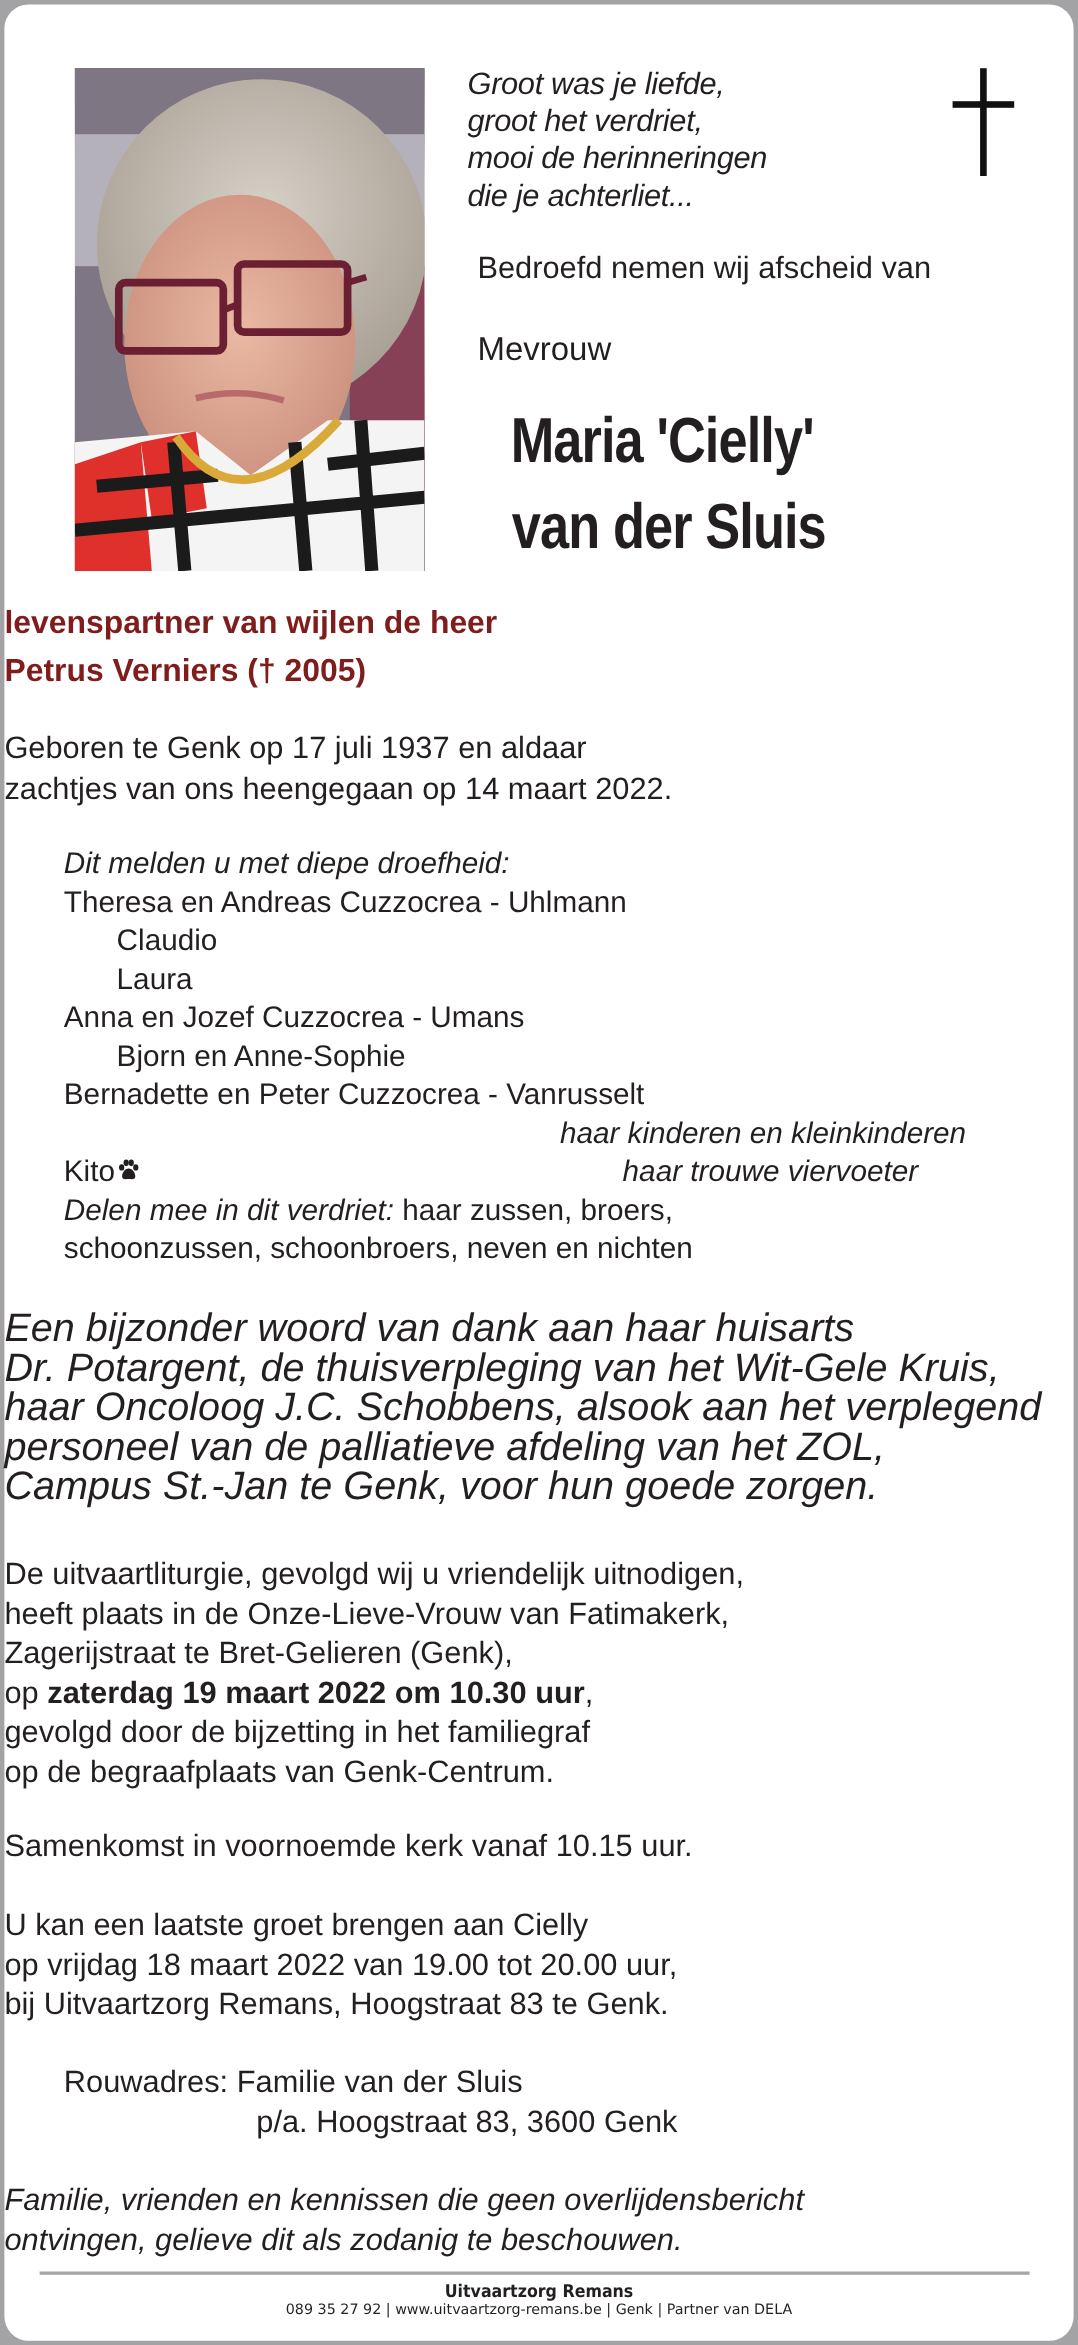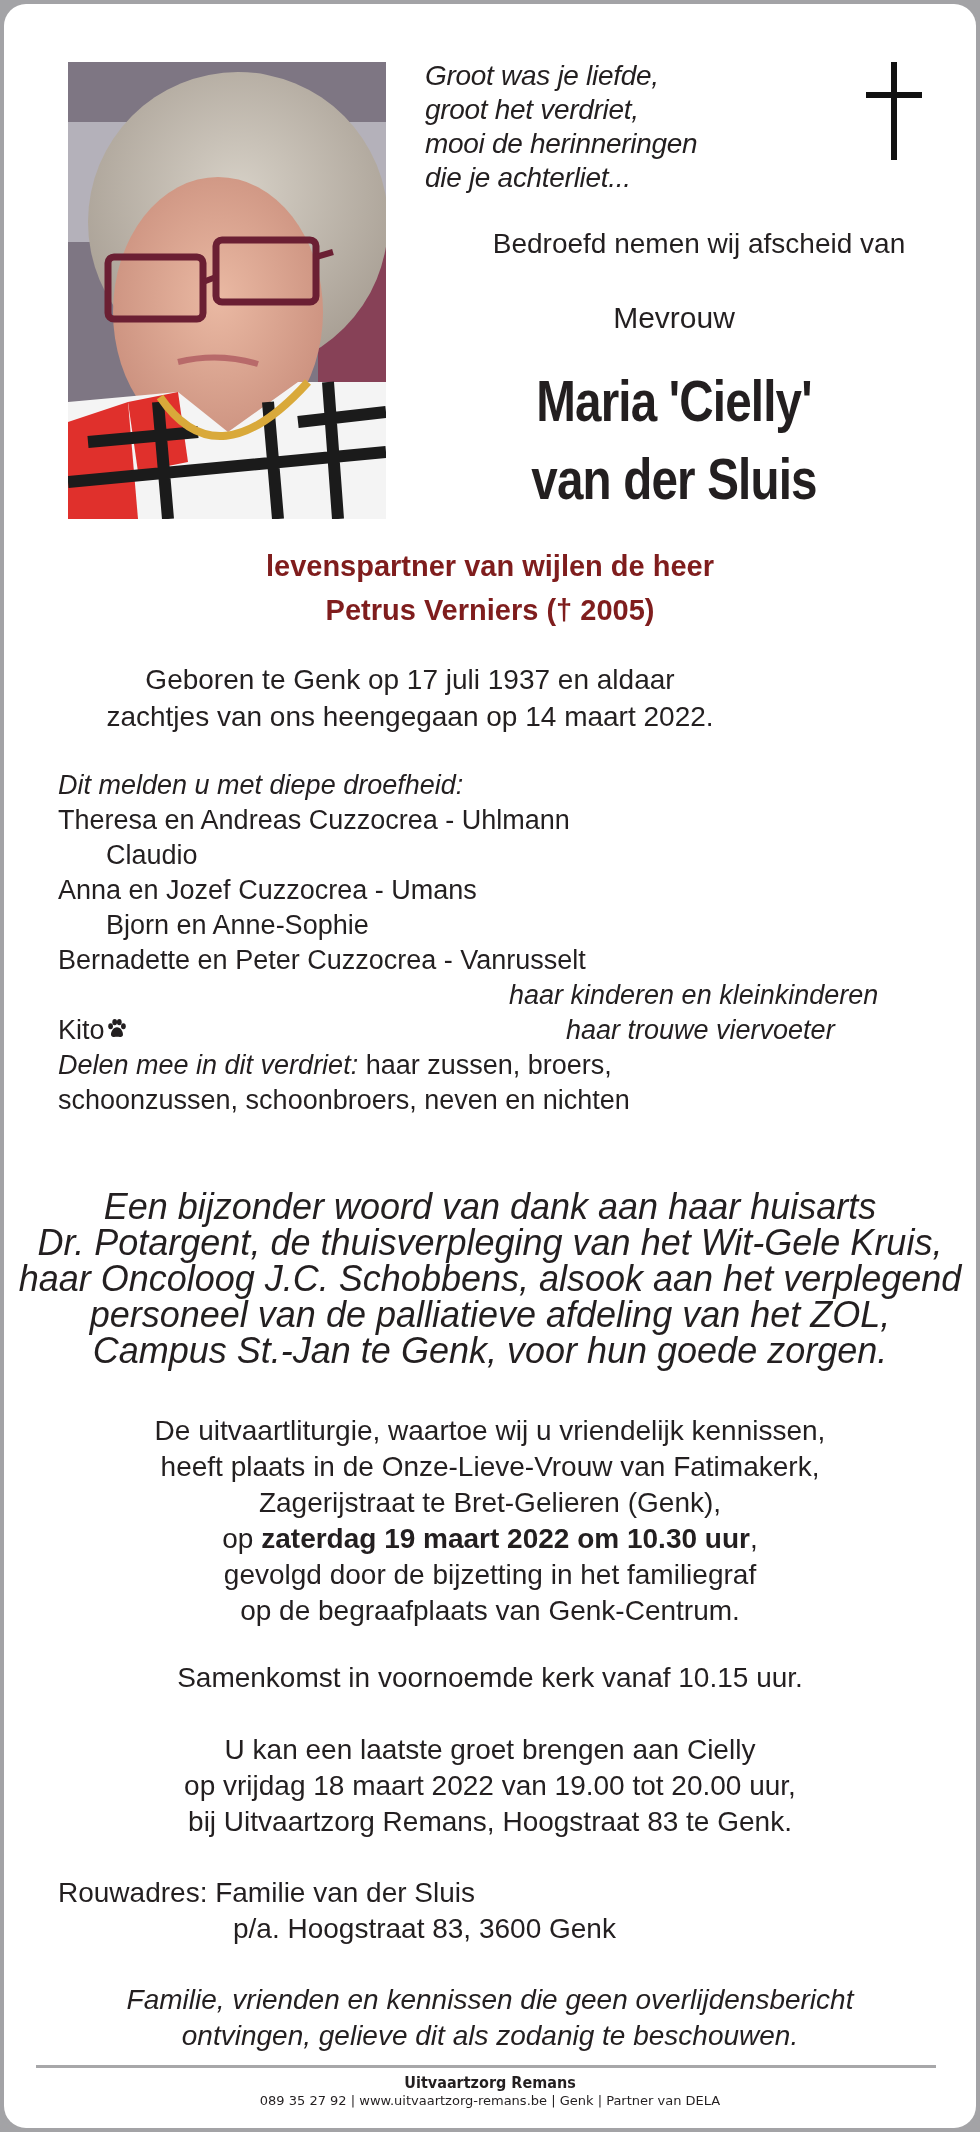--- a/index.html
+++ b/index.html
@@ -12,21 +12,21 @@
   }
   .abs { position: absolute; }
   .photo {
     left: 64px; top: 58px; width: 318px; height: 457px; overflow: hidden;
     background: linear-gradient(180deg, #5a5059 0%, #8f8a93 12%, #d9d8df 22%, #c9c3c1 40%, #a77b7c 60%, #8b3a4f 75%, #3a2c2e 100%);
   }
   .cross { left: 862px; top: 58px; width: 56px; height: 98px; }
   .cross .v { position: absolute; left: 25px; top: 0; width: 6px; height: 98px; background: #111; }
   .cross .h { position: absolute; left: 0; top: 30px; width: 56px; height: 6px; background: #111; }
   .verse { left: 421px; top: 55px; font-style: italic; font-size: 28px; line-height: 34px; color: #231f20; letter-spacing: -0.3px; }
-  .center-block { text-align: center; }
+  .center-block { }
   .bedroefd { left: 430px; width: 530px; top: 224px; font-size: 28px; }
   .mevrouw { left: 430px; width: 480px; top: 297px; font-size: 30px; }
   .name { left: 430px; width: 480px; top: 358px; font-size: 58px; line-height: 78px; font-weight: bold; letter-spacing: -1px; }
   .name span { display: inline-block; transform: scaleX(0.82); transform-origin: center; }
   .partner { left: 0; width: 972px; top: 540px; font-size: 29px; line-height: 44px; font-weight: bold; color: #7f1d1d; }
   .born { left: 0; width: 812px; top: 657px; font-size: 28px; line-height: 37px; }
   .family { left: 54px; top: 764px; width: 900px; font-size: 27px; line-height: 35px; }
   .family .line { display: block; white-space: nowrap; height: 35px; }
   .family .indent { padding-left: 48px; }
   .family .it { font-style: italic; }
@@ -107,20 +107,21 @@
 
   <div class="abs born center-block">
     <div>Geboren te Genk op 17 juli 1937 en aldaar</div>
     <div>zachtjes van ons heengegaan op 14 maart 2022.</div>
   </div>
 
   <div class="abs family">
     <span class="line it">Dit melden u met diepe droefheid:</span>
     <span class="line">Theresa en Andreas Cuzzocrea - Uhlmann</span>
     <span class="line indent">Claudio</span>
+    <span class="line indent">Laura</span>
     <span class="line">Anna en Jozef Cuzzocrea - Umans</span>
     <span class="line indent">Bjorn en Anne-Sophie</span>
     <span class="line">Bernadette en Peter Cuzzocrea - Vanrusselt</span>
     <span class="line right-line">
       <span class="rt" style="left:451px;">haar kinderen en kleinkinderen</span>
     </span>
     <span class="line right-line">
       <span>Kito</span><svg class="paw" viewBox="0 0 24 24">
         <ellipse cx="5" cy="9" rx="2.6" ry="3.2" fill="#231f20"></ellipse>
         <ellipse cx="9.5" cy="4.5" rx="2.6" ry="3.3" fill="#231f20"></ellipse>
@@ -136,21 +137,21 @@
 
   <div class="abs thanks center-block">
     <div>Een bijzonder woord van dank aan haar huisarts</div>
     <div>Dr. Potargent, de thuisverpleging van het Wit-Gele Kruis,</div>
     <div>haar Oncoloog J.C. Schobbens, alsook aan het verplegend</div>
     <div>personeel van de palliatieve afdeling van het ZOL,</div>
     <div>Campus St.-Jan te Genk, voor hun goede zorgen.</div>
   </div>
 
   <div class="abs liturgy center-block">
-    <div>De uitvaartliturgie, waartoe wij u vriendelijk kennissen,</div>
+    <div>De uitvaartliturgie, gevolgd wij u vriendelijk uitnodigen,</div>
     <div>heeft plaats in de Onze-Lieve-Vrouw van Fatimakerk,</div>
     <div>Zagerijstraat te Bret-Gelieren (Genk),</div>
     <div><span>op </span><b>zaterdag 19 maart 2022 om 10.30 uur</b><span>,</span></div>
     <div>gevolgd door de bijzetting in het familiegraf</div>
     <div>op de begraafplaats van Genk-Centrum.</div>
   </div>
 
   <div class="abs gathering center-block">Samenkomst in voornoemde kerk vanaf 10.15 uur.</div>
 
   <div class="abs visit center-block">

